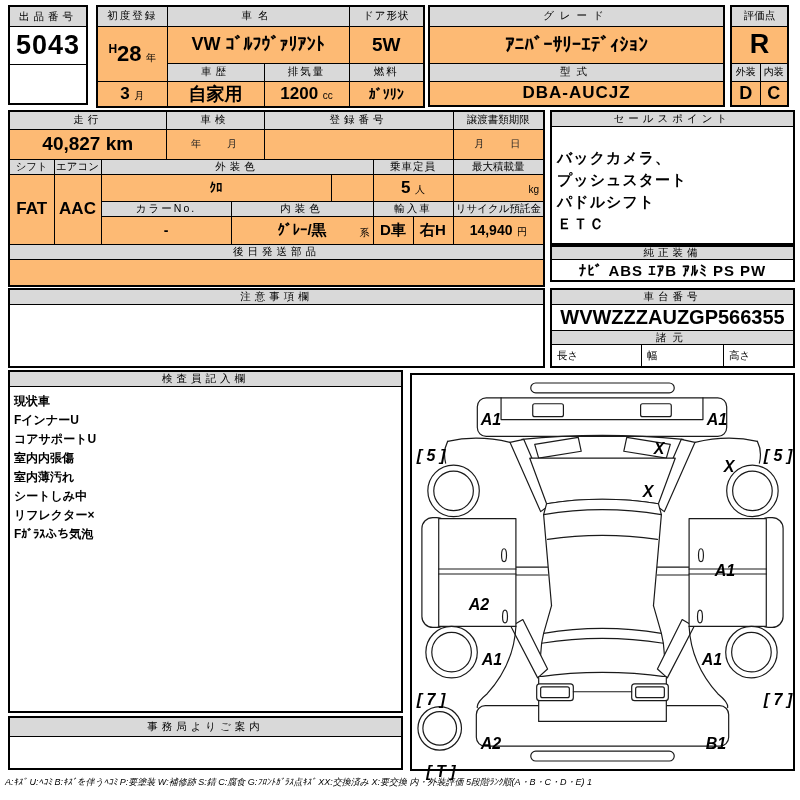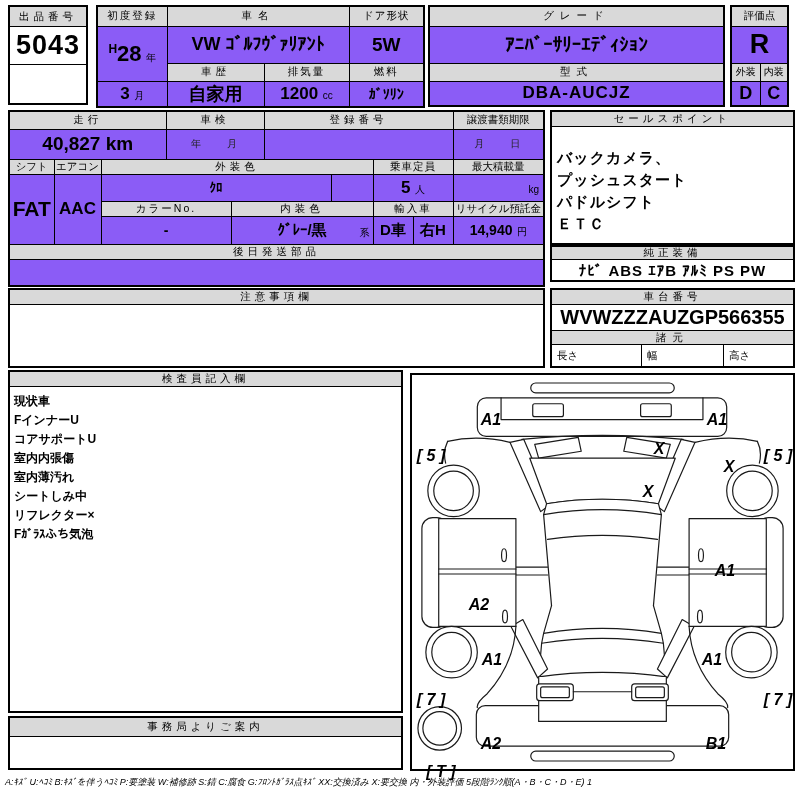--- a/index.html
+++ b/index.html
@@ -1,20 +1,20 @@
 <!DOCTYPE html>
 <html><head>
 <meta charset="utf-8">
 <style>
   * { margin:0; padding:0; box-sizing:border-box; }
   html,body { width:800px; height:800px; background:#fff; overflow:hidden;
     font-family:"Liberation Sans","DejaVu Sans",sans-serif; color:#000; }
   .abs { position:absolute; }
   .box { position:absolute; border:2px solid #000; background:#fff; }
-  table { border-collapse:collapse; table-layout:fixed; position:absolute; background:#8b5cf6; }
+  table { border-collapse:collapse; table-layout:fixed; position:absolute; background:#fdba74; }
   table, td, th { border:1.5px solid #000; }
   table { border-width:2px; }
   td, th { padding:0; text-align:center; vertical-align:middle; overflow:hidden; font-weight:normal; }
   .h { background:#d9d9d9; font-size:10.5px; font-weight:400; }
   .ls0{letter-spacing:0;} .ls1{letter-spacing:1px;} .ls2{letter-spacing:2px;} .ls4{letter-spacing:4px;} .ls6{letter-spacing:6px;text-align:center;}
   .v { font-weight:700; }
   .small { font-size:10px; font-weight:400; }
   .faint { font-size:10px; color:#222; letter-spacing:2px; }
   .hdrbar { background:#d9d9d9; border-bottom:1.5px solid #000; font-size:10.5px;
     display:flex; align-items:center; justify-content:center; }
@@ -141,21 +141,21 @@
     <td class="faint">月　　日</td>
   </tr>
   <tr style="height:15px;">
     <th class="h ls0">シフト</th>
     <th class="h ls0">エアコン</th>
     <th class="h ls4" colspan="5">外装色</th>
     <th class="h ls1" colspan="2">乗車定員</th>
     <th class="h ls0">最大積載量</th>
   </tr>
   <tr style="height:27px;">
-    <td rowspan="3" class="v" style="font-size:21px;">FAT</td>
+    <td rowspan="3" class="v" style="font-size:17px;">FAT</td>
     <td rowspan="3" class="v" style="font-size:17px;">AAC</td>
     <td colspan="4" class="v" style="font-size:13px;">ｸﾛ</td>
     <td></td>
     <td colspan="2">
       <span style="font-size:17px;font-weight:700;">5</span>
       <span class="small">人</span>
     </td>
     <td style="text-align:right;">
       <span></span>
       <span class="small" style="padding-right:4px;">kg</span>

